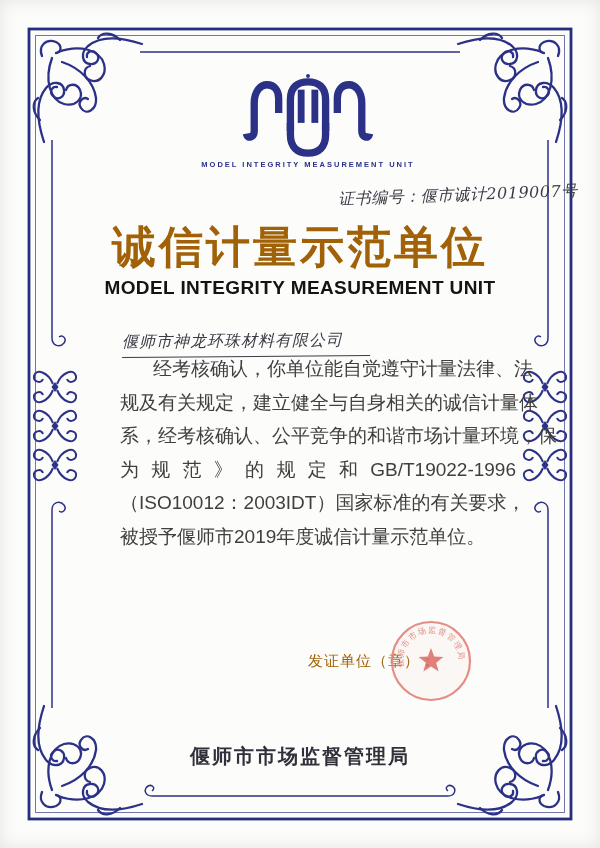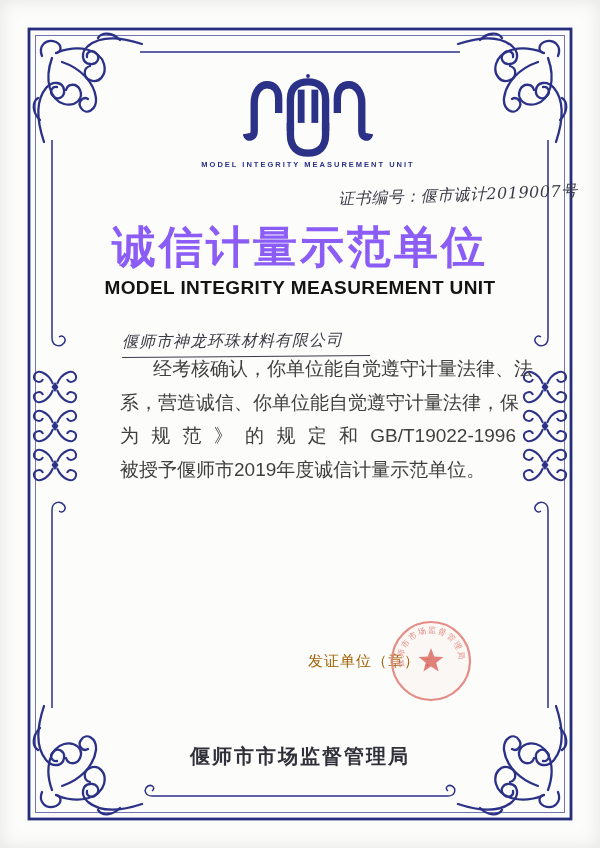--- a/index.html
+++ b/index.html
@@ -25,21 +25,21 @@
     left:338px;top:186px;width:190px;
     font-family:"DejaVu Serif",serif;font-style:italic;
     font-size:16px;color:#3b3b46;transform:rotate(-2deg);
     letter-spacing:.5px;white-space:nowrap;
   }
 
   
   #title-cn{
     left:0;top:218px;width:600px;text-align:center;
     font-family:"DejaVu Serif",serif;font-weight:bold;
-    font-size:44px;letter-spacing:3px;color:#8b5cf6;white-space:nowrap;
+    font-size:44px;letter-spacing:3px;color:#a16207;white-space:nowrap;
   }
   #title-en{
     left:0;top:277px;width:600px;text-align:center;
     font-weight:bold;font-size:19px;letter-spacing:.4px;color:#141414;
   }
 
   
   #awardee{
     left:122px;top:331px;width:248px;height:25px;
     border-bottom:1.5px solid #3b3b46;
@@ -142,22 +142,24 @@
 
 <div id="cert-number" class="abs">证书编号：偃市诚计2019007号</div>
 
 <div id="title-cn" class="abs">诚信计量示范单位</div>
 <div id="title-en" class="abs">MODEL INTEGRITY MEASUREMENT UNIT</div>
 
 <div id="awardee" class="abs">偃师市神龙环珠材料有限公司</div>
 
 <div id="body-text" class="abs">
   <div class="bline first">经考核确认，你单位能自觉遵守计量法律、法</div>
-  <div class="bline">系，营造诚信、你单位能自觉遵守计量法律，保</div>
+  <div class="bline">规及有关规定，建立健全与自身相关的诚信计量体</div>
+  <div class="bline">系，经考核确认、公平竞争的和谐市场计量环境，保</div>
   <div class="bline">为规范》的规定和GB/T19022-1996</div>
+  <div class="bline">（ISO10012：2003IDT）国家标准的有关要求，</div>
   <div class="bline last">被授予偃师市2019年度诚信计量示范单位。</div>
 </div>
 
 <div id="issue-label" class="abs">发证单位（章）：</div>
 
 <svg id="seal" class="abs" viewBox="0 0 86 86" xmlns="http://www.w3.org/2000/svg">
   <circle cx="43" cy="43" r="39" fill="rgba(238,150,140,0.05)" stroke="#e2837b" stroke-width="2.2"></circle>
   <path id="sealArc" d="M17,53 A28,28 0 1 1 69,53" fill="none" stroke="none"></path>
   <text font-size="8" fill="#dd8177" letter-spacing="1.5">
     <textPath href="#sealArc" startOffset="4">偃师市市场监督管理局</textPath>

